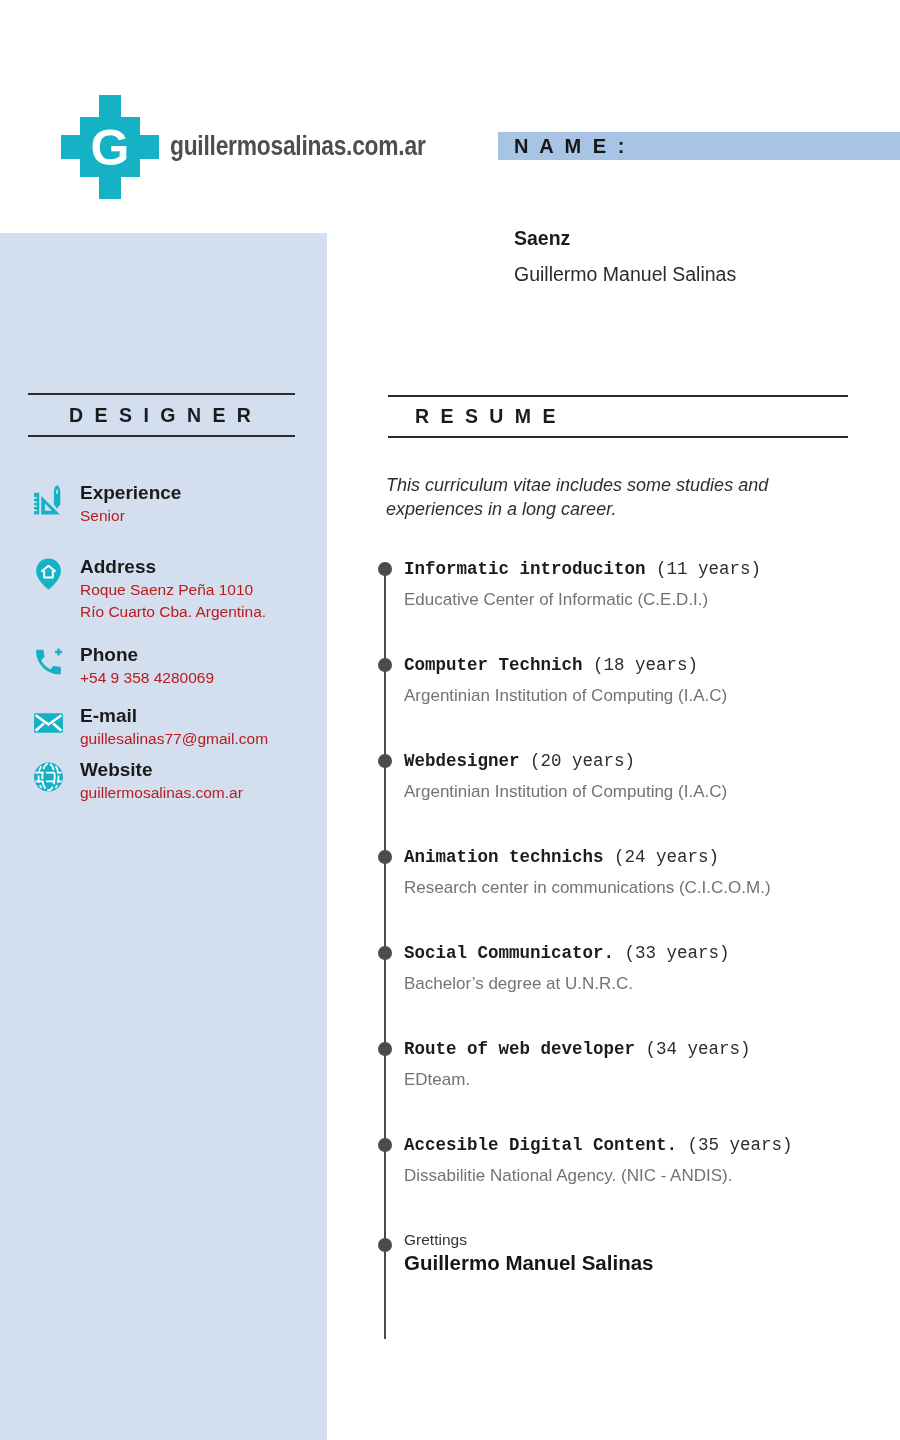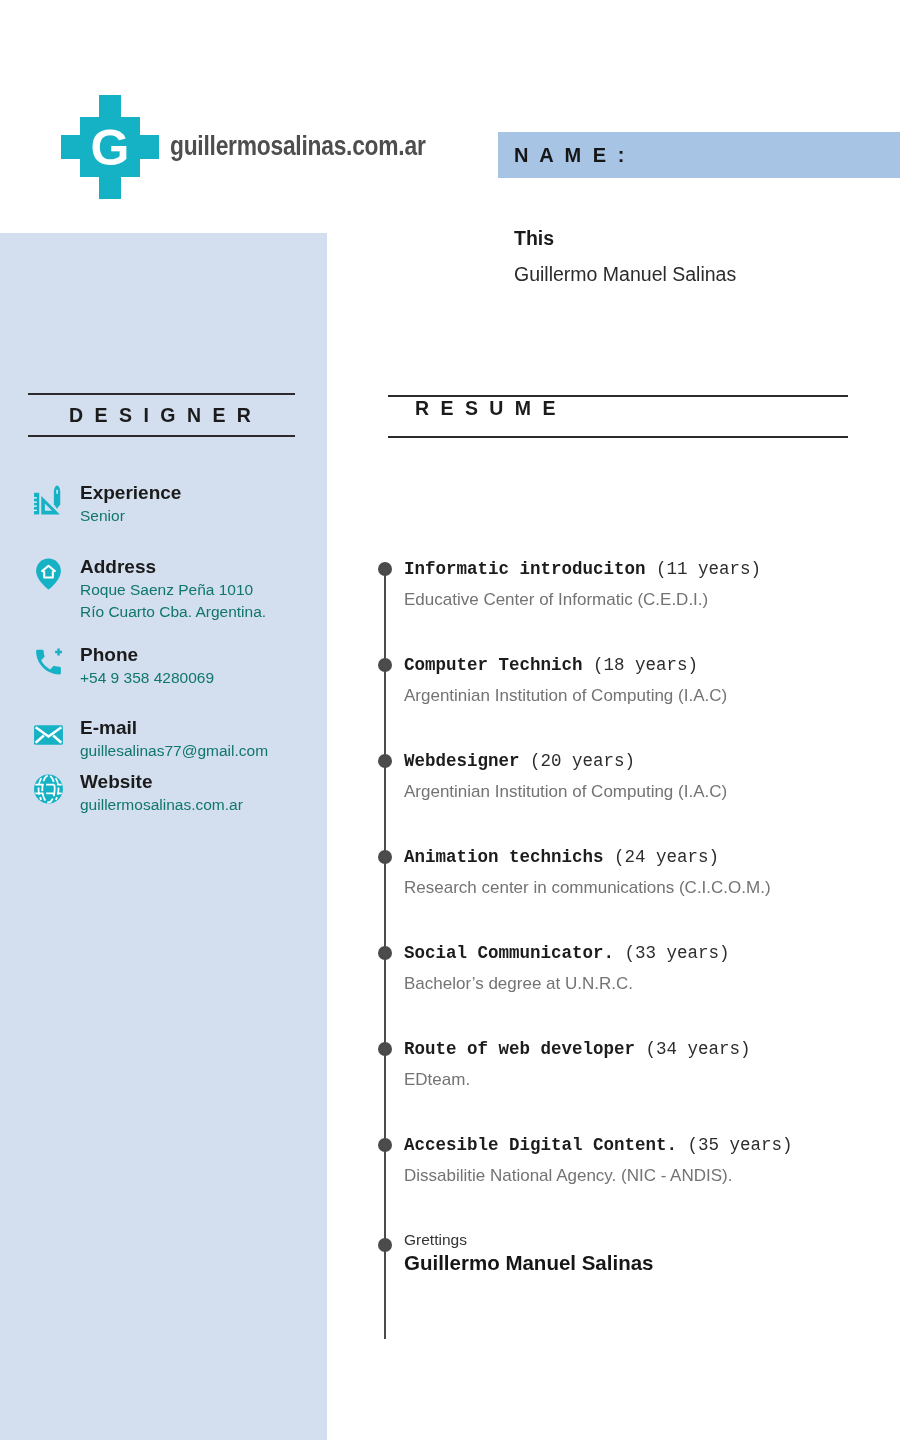--- a/index.html
+++ b/index.html
@@ -14,21 +14,21 @@
   
   .logo-svg { position:absolute; left:61px; top:95px; width:98px; height:104px; }
   .brand-text {
     position:absolute; left:170px; top:129px;
     font-size:28.5px; font-weight:700; color:#4e4e4e; letter-spacing:-0.3px;
     transform:scaleX(0.8); transform-origin:left center; white-space:nowrap;
   }
 
   
   .name-banner {
-    position:absolute; left:498px; top:132px; width:402px; height:46px;
+    position:absolute; left:498px; top:132px; width:402px; height:28px;
     background:#a7c4e5;
     display:flex; align-items:center; padding-left:16px;
     font-size:20px; font-weight:700; letter-spacing:3px; color:#161616;
   }
   .name-block { position:absolute; left:514px; top:227px; }
   .name-label { font-size:19.5px; font-weight:700; color:#1b1b1b; }
   .name-value { margin-top:13px; font-size:19.5px; font-weight:400; color:#2b2b2b; }
 
   
   .sidebar {
@@ -39,31 +39,31 @@
     position:absolute; left:28px; top:160px; width:267px; height:44px;
     border-top:2px solid #2b2b2b; border-bottom:2px solid #2b2b2b;
     display:flex; align-items:center; justify-content:center;
     font-size:19.5px; font-weight:600; letter-spacing:3px; color:#1b1b1b;
   }
   .contact-list { position:absolute; left:32px; top:248px; width:280px; }
   .contact-item { display:flex; align-items:flex-start; }
   .contact-item .c-icon { width:33px; height:34px; flex:0 0 33px; margin-top:2px; }
   .contact-item .c-text { margin-left:15px; }
   .c-label { font-size:19px; font-weight:700; color:#1b1b1b; line-height:24px; }
-  .c-line { display:block; font-size:15.5px; color:#0f766e; line-height:22px; }
+  .c-line { display:block; font-size:15.5px; color:#b91c1c; line-height:22px; }
   .gap-a { margin-bottom:20px; }
   .gap-b { margin-bottom:20px;margin-top:28px; }
-  .gap-c { margin-bottom:27px; }
+  .gap-c { margin-bottom:15px; }
   .gap-d { margin-bottom:8px; }
 
   
   .resume-box {
     position:absolute; left:388px; top:395px; width:460px; height:43px;
     border-top:2px solid #2b2b2b; border-bottom:2px solid #2b2b2b;
-    display:flex; padding-left:27px;
+    display:flex; align-items:center; padding-left:27px;
     font-size:19.5px; font-weight:600; letter-spacing:3px; color:#1b1b1b;
   }
   .resume-intro {
     position:absolute; left:386px; top:473px; width:475px;
     font-size:18px; font-style:italic; color:#2e2e2e; line-height:24px;
   }
 
   
   .timeline { position:absolute; left:378px; top:558px; width:490px; }
   .tl-line { position:absolute; left:6px; top:11px; width:2px; height:770px; background:#4b4b4b; }
@@ -85,21 +85,21 @@
   <svg class="logo-svg" viewBox="0 0 98 104">
     <path d="M38,0 H60 V22 H79 V40 H98 V64 H79 V82 H60 V104 H38 V82 H19 V64 H0 V40 H19 V22 H38 Z" fill="#15b2c6"></path>
     <text x="49" y="70" text-anchor="middle" font-size="50" font-weight="700" font-family="Liberation Sans, sans-serif" fill="#ffffff">G</text>
   </svg>
   <div class="brand-text">guillermosalinas.com.ar</div>
 
   <div class="name-banner">
     <span>N A M E :</span>
   </div>
   <div class="name-block">
-    <div class="name-label">This</div>
+    <div class="name-label">Saenz</div>
     <div class="name-value">Guillermo Manuel Salinas</div>
   </div>
 
   <div class="sidebar">
     <div class="designer-box">
       <span>D E S I G N E R</span>
     </div>
 
     <div class="contact-list">
 
@@ -165,20 +165,21 @@
           <span class="c-line">guillermosalinas.com.ar</span>
         </div>
       </div>
 
     </div>
   </div>
 
   <div class="resume-box">
     <span>R E S U M E</span>
   </div>
+  <div class="resume-intro">This curriculum vitae includes some studies and experiences in a long career.</div>
 
   <div class="timeline">
     <div class="tl-line"></div>
 
     <div class="tl-item">
       <span class="tl-dot"></span>
       <div class="tl-title"><span>Informatic introduciton</span> <span class="tl-age">(11 years)</span></div>
       <div class="tl-detail">Educative Center of Informatic (C.E.D.I.)</div>
     </div>
 

